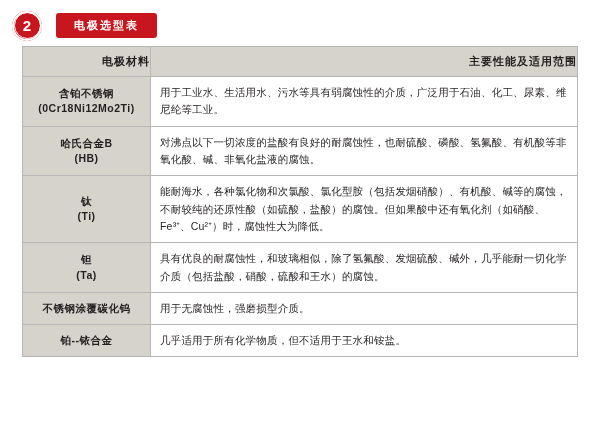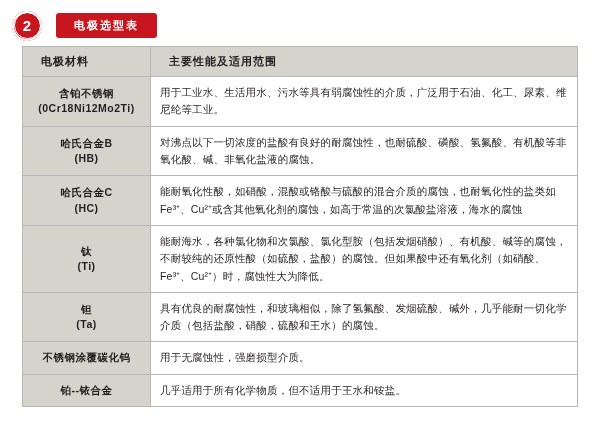--- a/index.html
+++ b/index.html
@@ -78,22 +78,22 @@
     color: #231f20;
   }
   table.spec th, table.spec td {
     border: 1px solid #b7b7b7;
     vertical-align: middle;
   }
   table.spec thead th {
     background: #d6d3cd;
     font-size: 11px;
     font-weight: bold;
-    text-align: left;
-    padding: 7px 18px;
+    text-align: right;
+    padding: 7px 0;
     letter-spacing: 1px;
   }
   .col-mat { width: 128px; }
 
   td.mat {
     background: #d6d3cd;
     text-align: center;
     font-weight: bold;
     font-size: 10.5px;
     padding: 6px 11px;
@@ -144,27 +144,20 @@
         </tr>
         <tr>
           <td class="mat">
             <span class="mat-line">哈氏合金B</span>
             <span class="mat-line">(HB)</span>
           </td>
           <td class="desc">对沸点以下一切浓度的盐酸有良好的耐腐蚀性，也耐硫酸、磷酸、氢氟酸、有机酸等非氧化酸、碱、非氧化盐液的腐蚀。</td>
         </tr>
         <tr>
           <td class="mat">
-            <span class="mat-line">哈氏合金C</span>
-            <span class="mat-line">(HC)</span>
-          </td>
-          <td class="desc">能耐氧化性酸，如硝酸，混酸或铬酸与硫酸的混合介质的腐蚀，也耐氧化性的盐类如Fe³⁺、Cu²⁺或含其他氧化剂的腐蚀，如高于常温的次氯酸盐溶液，海水的腐蚀</td>
-        </tr>
-        <tr>
-          <td class="mat">
             <span class="mat-line">钛</span>
             <span class="mat-line">(Ti)</span>
           </td>
           <td class="desc">能耐海水，各种氯化物和次氯酸、氯化型胺（包括发烟硝酸）、有机酸、碱等的腐蚀，不耐较纯的还原性酸（如硫酸，盐酸）的腐蚀。但如果酸中还有氧化剂（如硝酸、Fe³⁺、Cu²⁺）时，腐蚀性大为降低。</td>
         </tr>
         <tr>
           <td class="mat">
             <span class="mat-line">钽</span>
             <span class="mat-line">(Ta)</span>
           </td>

